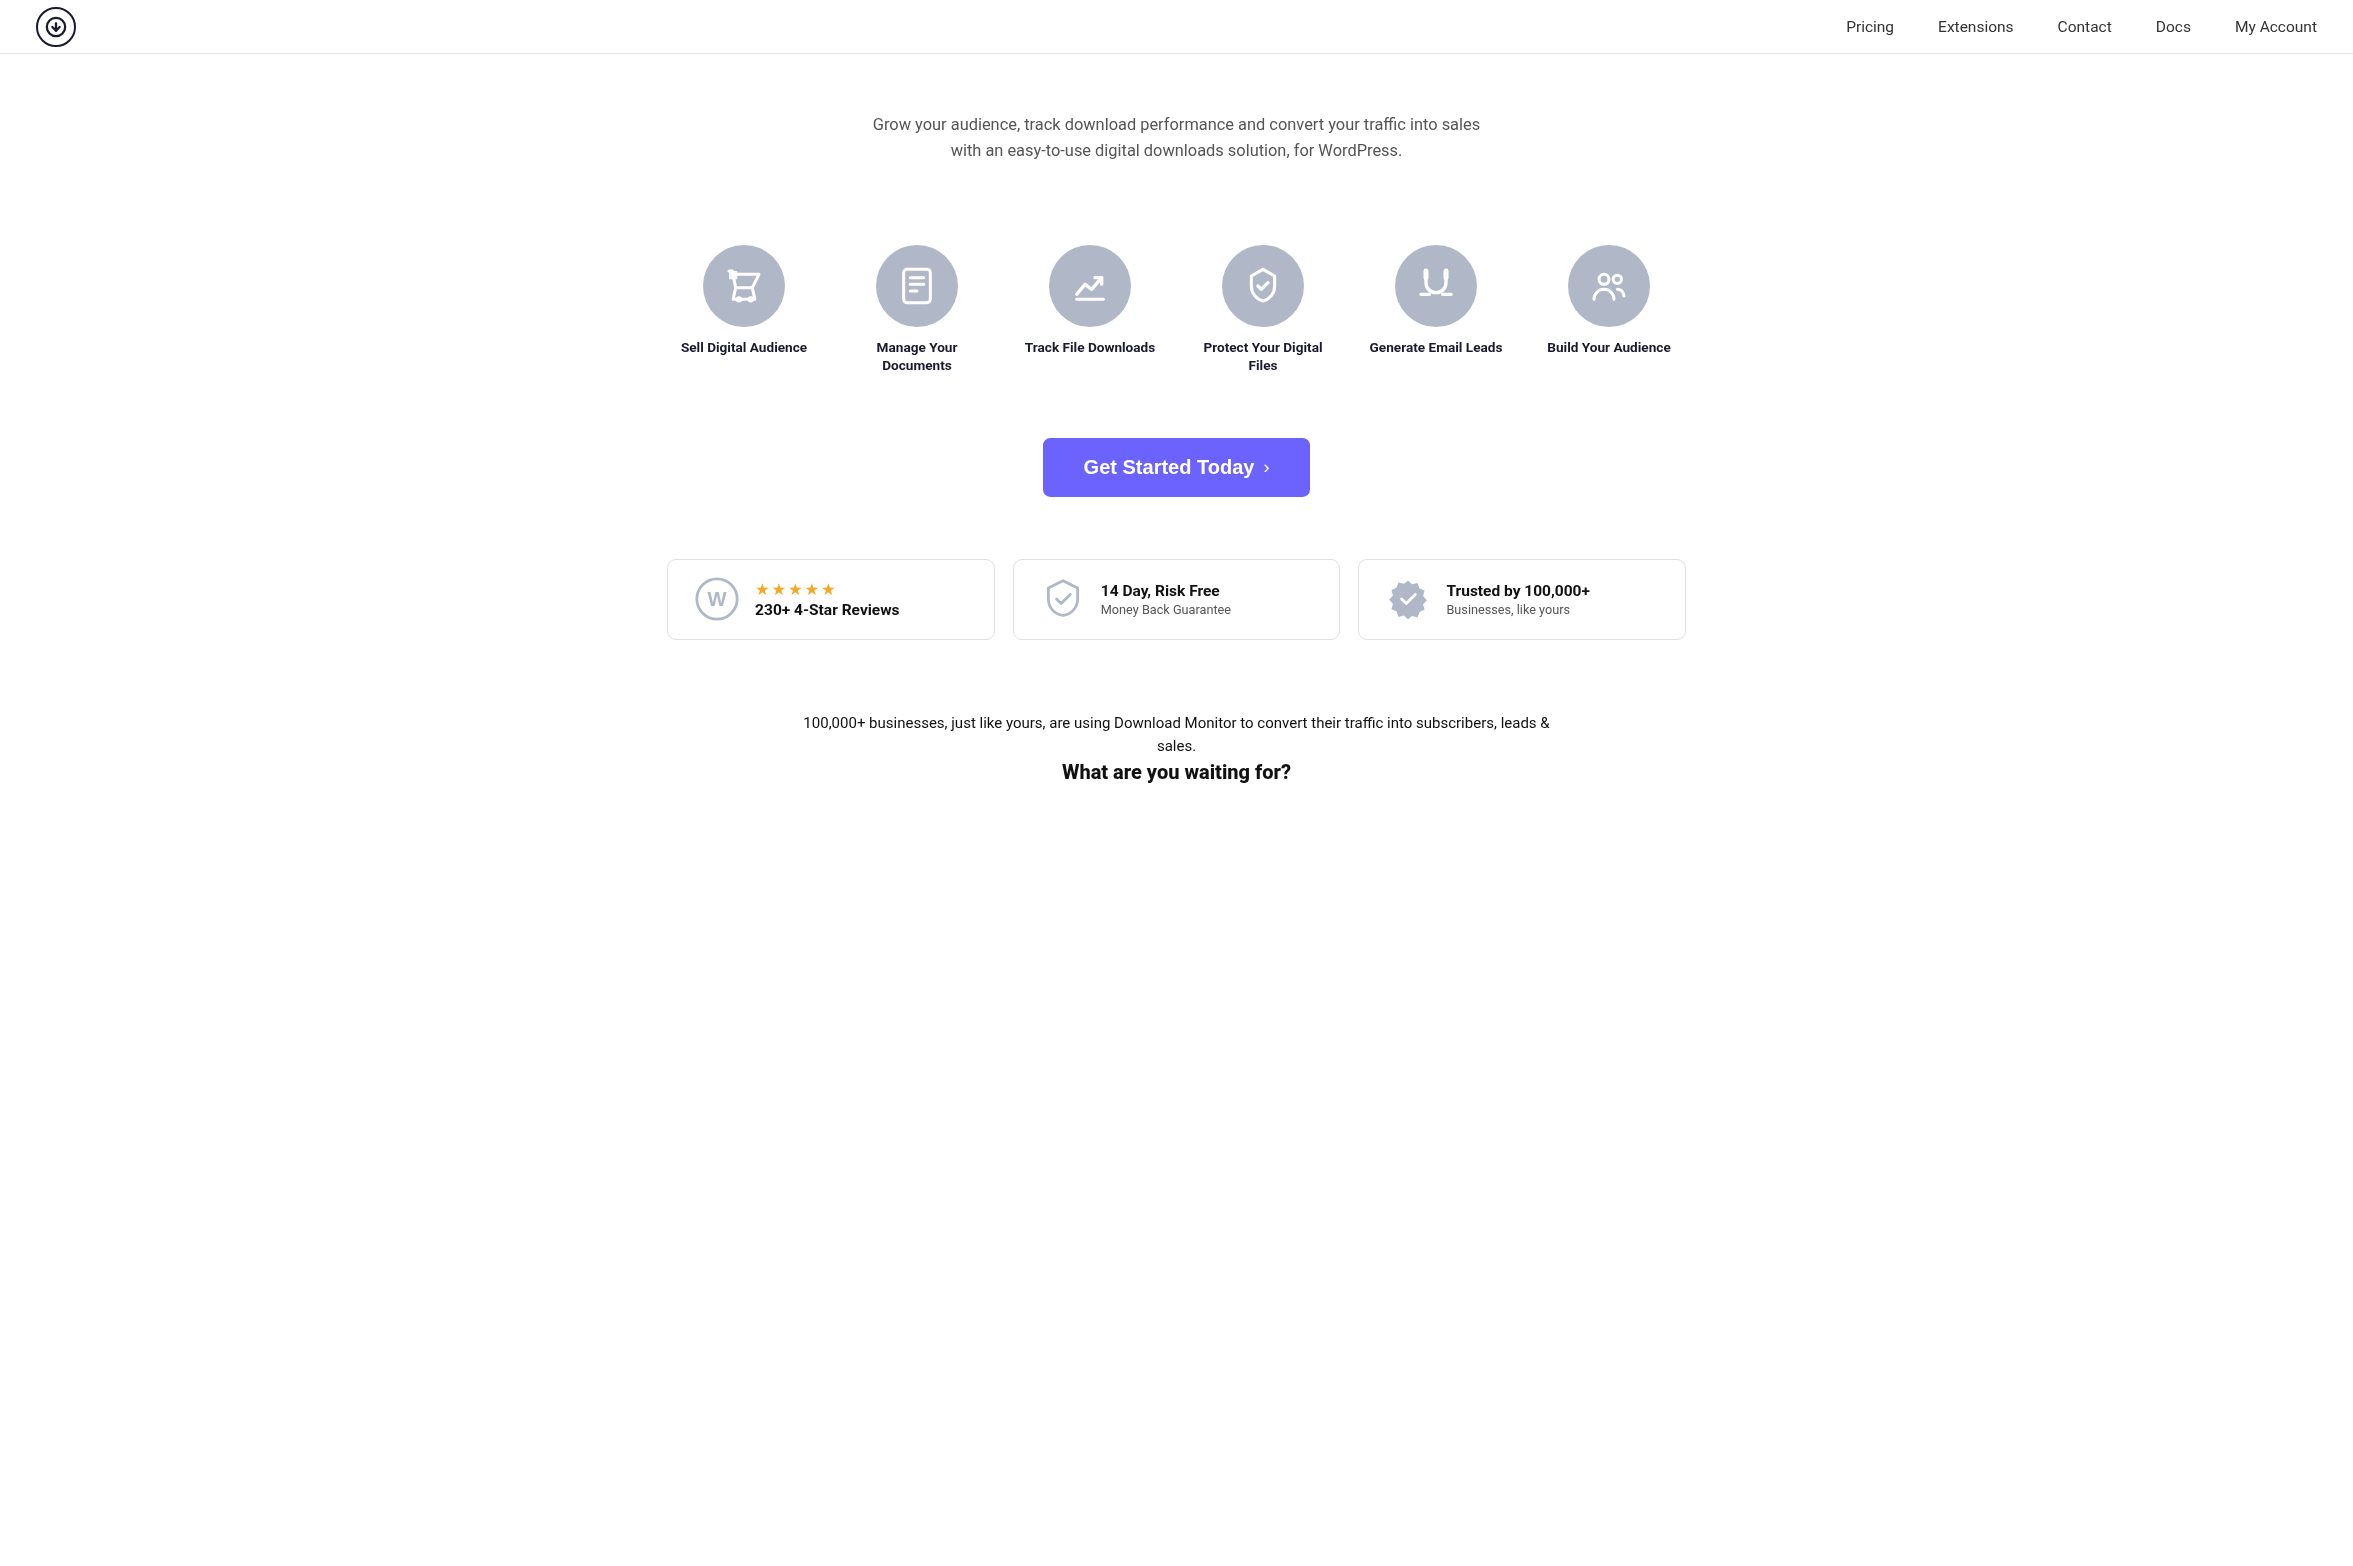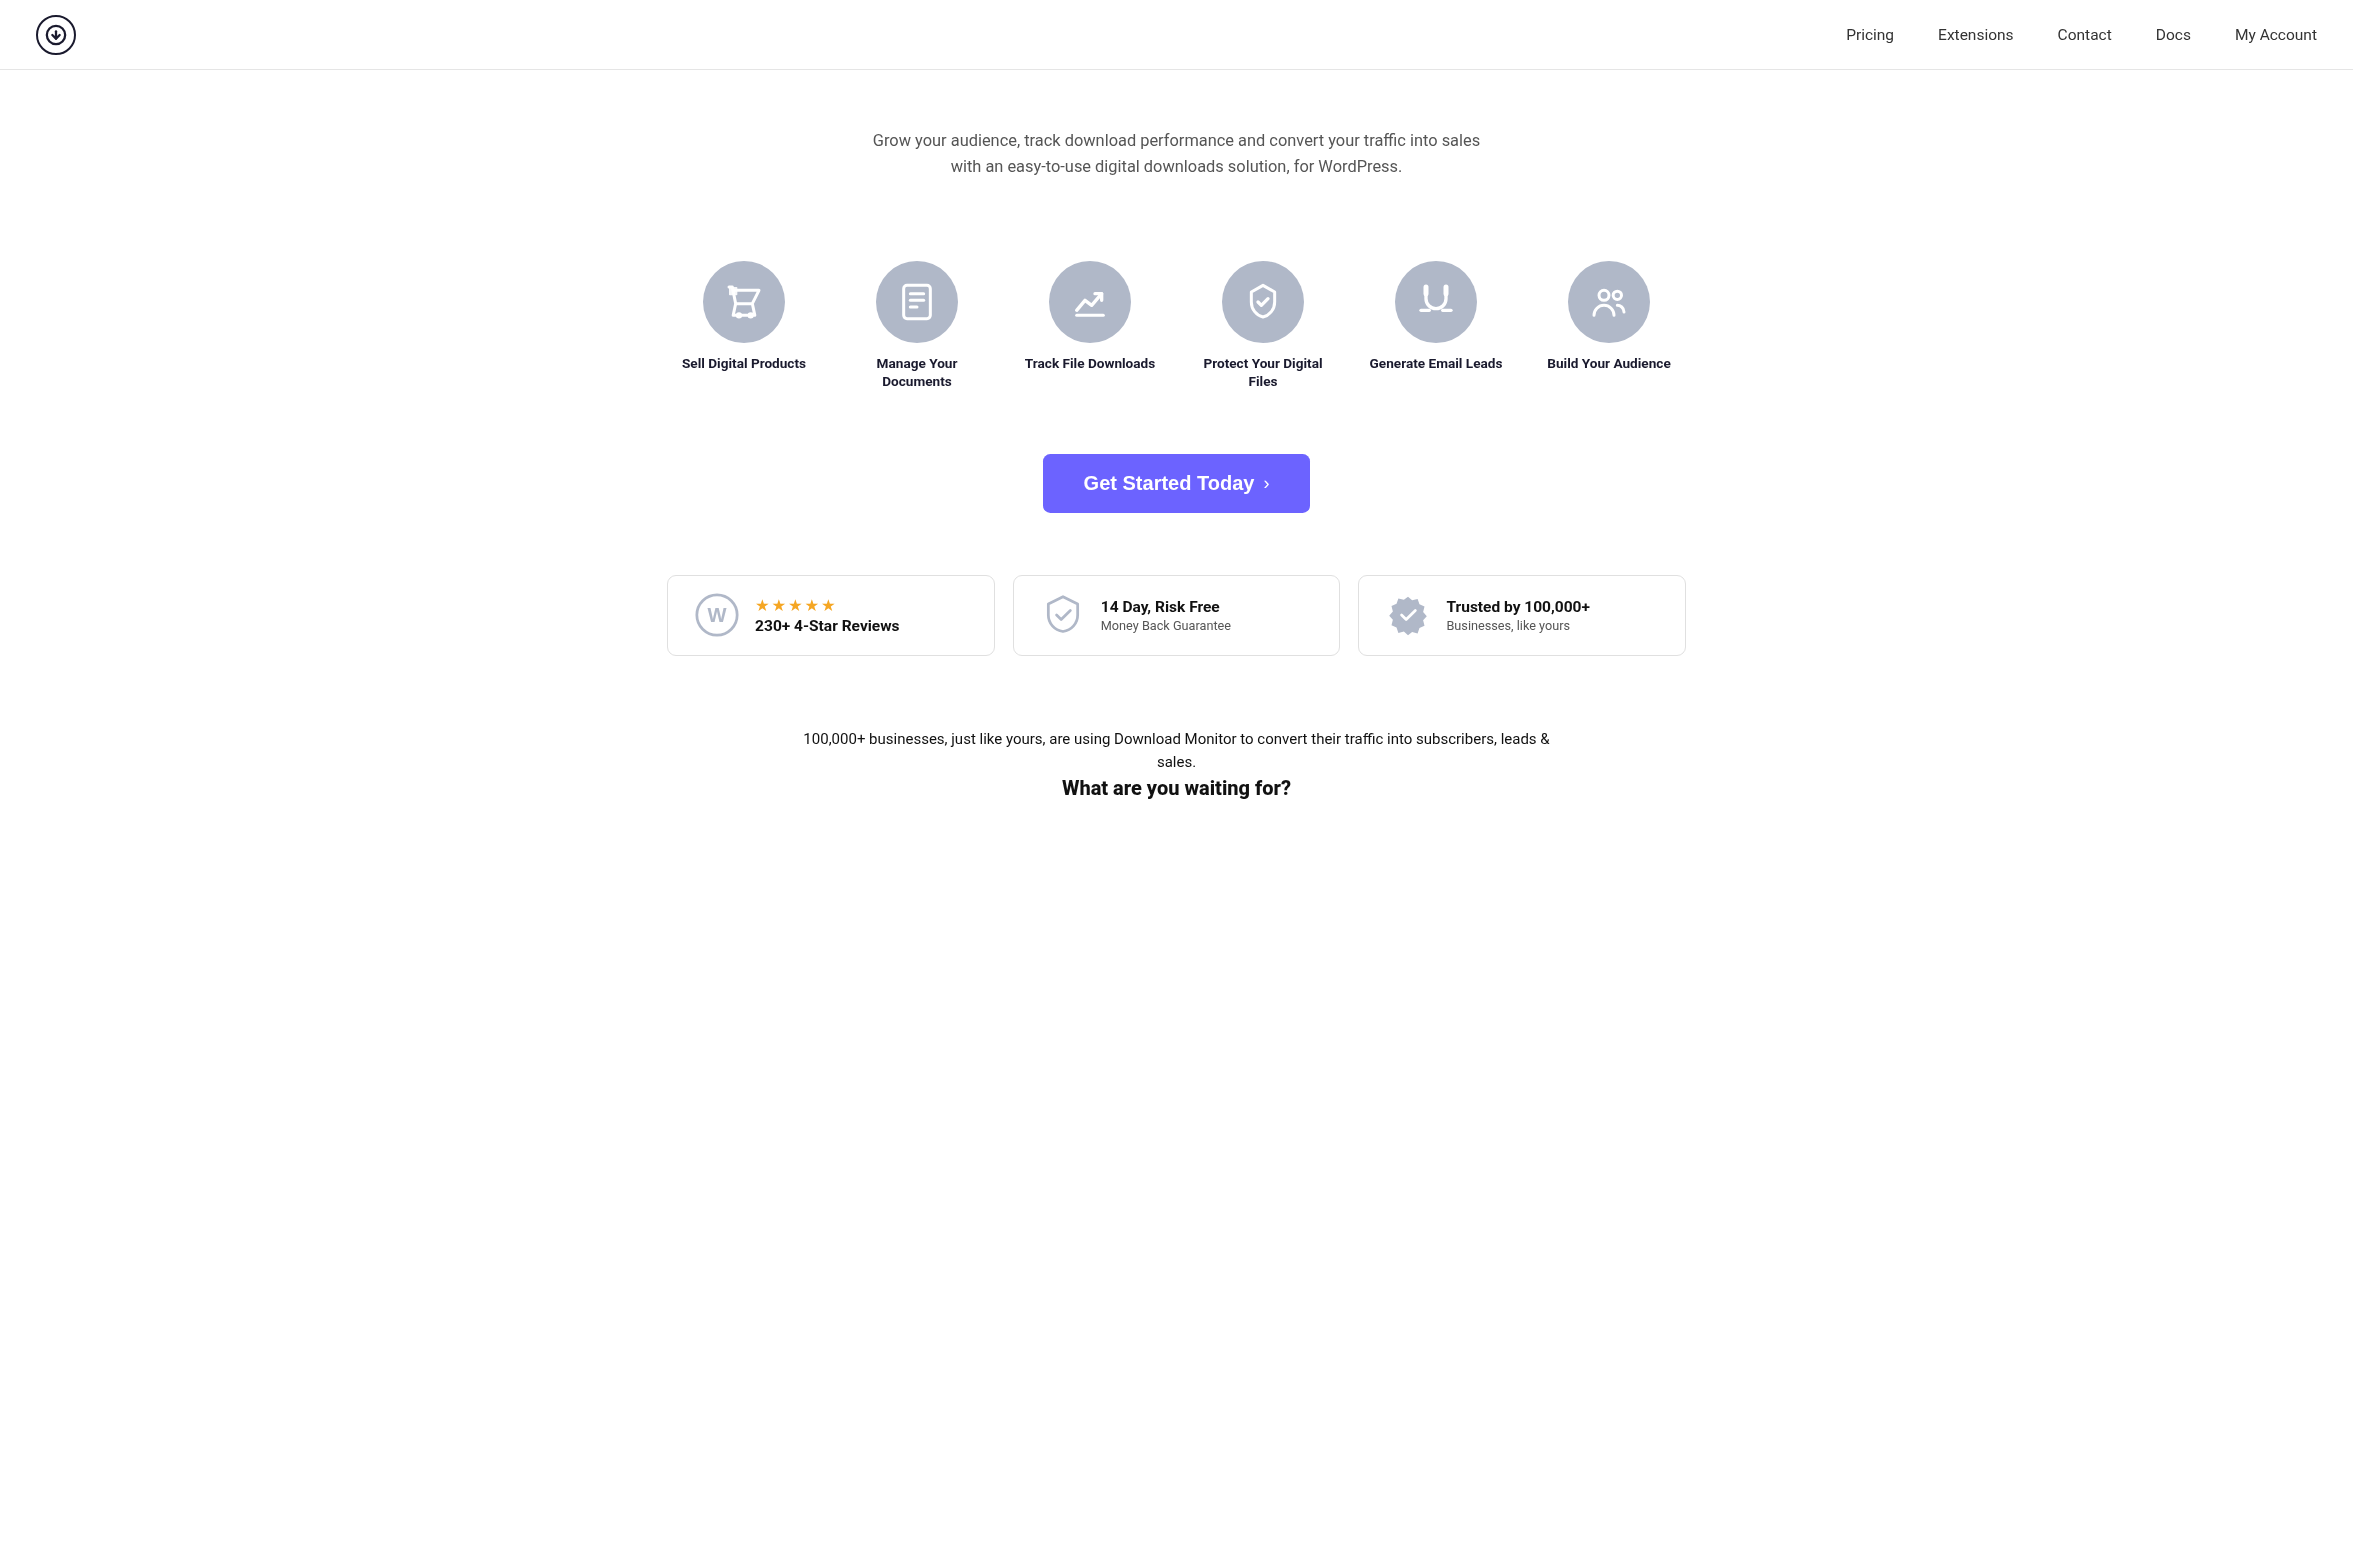--- a/index.html
+++ b/index.html
@@ -4,21 +4,21 @@
   <style>
     * { box-sizing: border-box; margin: 0; padding: 0; }
     body { font-family: -apple-system, BlinkMacSystemFont, 'Segoe UI', Roboto, Helvetica, Arial, sans-serif; background: #fff; color: #1a1a2e; }
 
     
     nav {
       display: flex;
       align-items: center;
       justify-content: space-between;
       padding: 0 36px;
-      height: 70px;
+      height: 54px;
       border-bottom: 0.9px solid #e5e5e5;
       background: #fff;
     }
     .nav-logo {
       display: flex;
       align-items: center;
       gap: 9px;
     }
     .logo-icon {
       width: 40px;
@@ -214,21 +214,21 @@
 
 <div class="features">
 
   <div class="feature-item">
     <div class="feature-icon-circle">
       <svg viewBox="0 0 24 24" xmlns="http://www.w3.org/2000/svg">
         <path d="M3 3h2l.4 2M7 13h10l4-8H5.4M7 13L5.4 5M7 13l-1.5 7h13l-1.5-7M9 21a1 1 0 100-2 1 1 0 000 2zm7 0a1 1 0 100-2 1 1 0 000 2z" fill="none" stroke="#fff" stroke-width="1.8" stroke-linecap="round" stroke-linejoin="round"></path>
         <rect x="3" y="3" width="5" height="5" rx="0.5" fill="#fff" opacity="0.9"></rect>
       </svg>
     </div>
-    <span class="feature-label">Sell Digital Products</span>
+    <span class="feature-label">Sell Digital Audience</span>
   </div>
 
   <div class="feature-item">
     <div class="feature-icon-circle">
       <svg viewBox="0 0 24 24" xmlns="http://www.w3.org/2000/svg">
         <rect x="4" y="2" width="16" height="20" rx="2" fill="none" stroke="#fff" stroke-width="1.8"></rect>
         <line x1="8" y1="7" x2="16" y2="7" stroke="#fff" stroke-width="1.8" stroke-linecap="round"></line>
         <line x1="8" y1="11" x2="16" y2="11" stroke="#fff" stroke-width="1.8" stroke-linecap="round"></line>
         <line x1="8" y1="15" x2="12" y2="15" stroke="#fff" stroke-width="1.8" stroke-linecap="round"></line>
       </svg>

